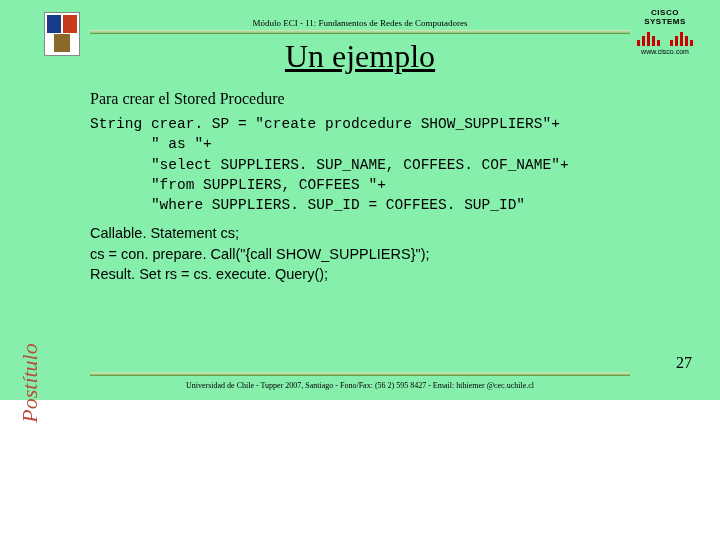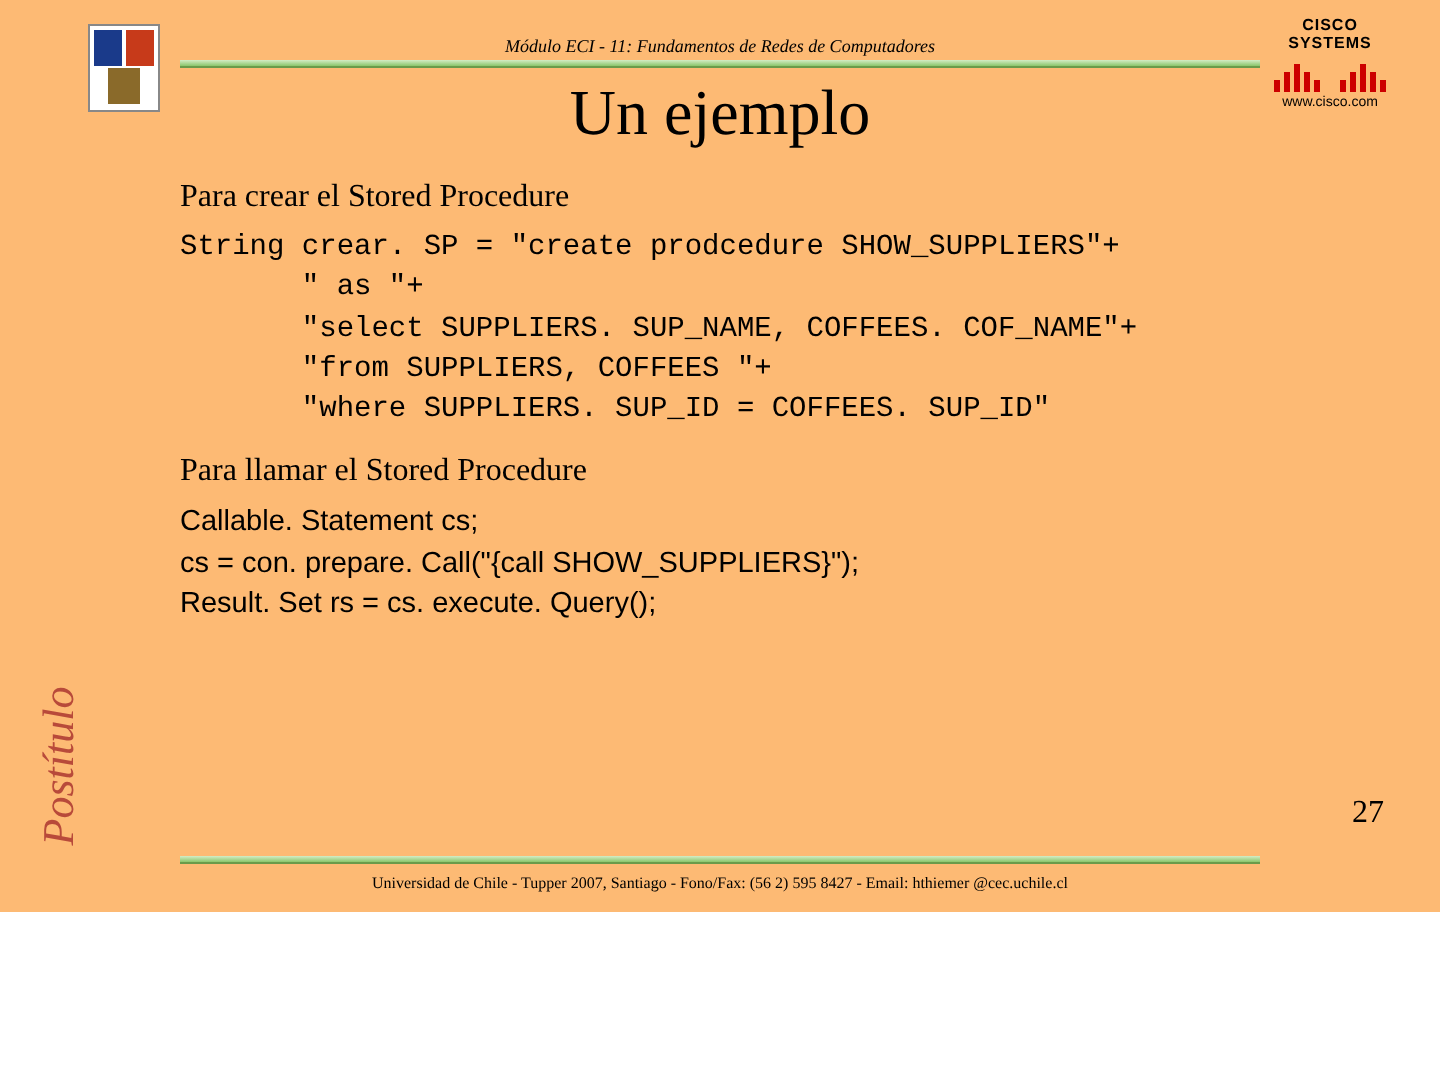--- a/index.html
+++ b/index.html
@@ -6,23 +6,23 @@
   body {
     width: 720px;
     height: 540px;
     background: #fff;
     font-family: "Times New Roman", serif;
     position: relative;
     overflow: hidden;
   }
   .slide {
     width: 720px;
-    height: 456px;
-    position: relative;
-    background: #fdba74;
+    height: 400px;
+    position: relative;
+    background: #86efac;
   }
   .top-green-bar {
     position: absolute;
     left: 90px;
     right: 90px;
     top: 30px;
     height: 4px;
     background: linear-gradient(to bottom, #d4edc5 0%, #8ac66b 100%);
     border-bottom: 1px solid #6a9b4a;
   }
@@ -101,30 +101,30 @@
     color: #000;
   }
   .module-line {
     position: absolute;
     top: 18px;
     left: 0;
     right: 0;
     text-align: center;
     font-size: 9px;
     color: #000;
-    font-style: italic;
   }
   .title {
     position: absolute;
     top: 38px;
     left: 0;
     right: 0;
     text-align: center;
     font-size: 32px;
     color: #000;
+    text-decoration: underline;
   }
   .side-text {
     position: absolute;
     left: 8px;
     top: 60px;
     bottom: 40px;
     width: 75px;
   }
   .side-label-red {
     position: absolute;
@@ -159,21 +159,21 @@
   }
   .code2 {
     font-family: Liberation Sans, sans-serif;
     font-size: 14.5px;
     line-height: 1.4;
     white-space: pre;
   }
   .page-number {
     position: absolute;
     right: 28px;
-    bottom: 40px;
+    bottom: 28px;
     font-size: 16px;
   }
   .footer {
     position: absolute;
     left: 0;
     right: 0;
     bottom: 10px;
     text-align: center;
     font-size: 8px;
     color: #000;
@@ -211,21 +211,20 @@
 
   <div class="content">
     <div class="section-heading" style="margin-top:0">Para crear el Stored Procedure</div>
     <div class="code">String crear. SP = "create prodcedure SHOW_SUPPLIERS"+
        " as "+
        "select SUPPLIERS. SUP_NAME, COFFEES. COF_NAME"+
        "from SUPPLIERS, COFFEES "+
        "where SUPPLIERS. SUP_ID = COFFEES. SUP_ID"</div>
 
 
-    <div class="section-heading">Para llamar el Stored Procedure</div>
     <div class="code2">Callable. Statement cs;
 cs = con. prepare. Call("{call SHOW_SUPPLIERS}");
 Result. Set rs = cs. execute. Query();</div>
   </div>
 
   <div class="page-number">27</div>
   <div class="footer">Universidad de Chile - Tupper 2007, Santiago - Fono/Fax: (56 2) 595 8427 - Email: hthiemer @cec.uchile.cl</div>
 </div>
 
 </body></html>

